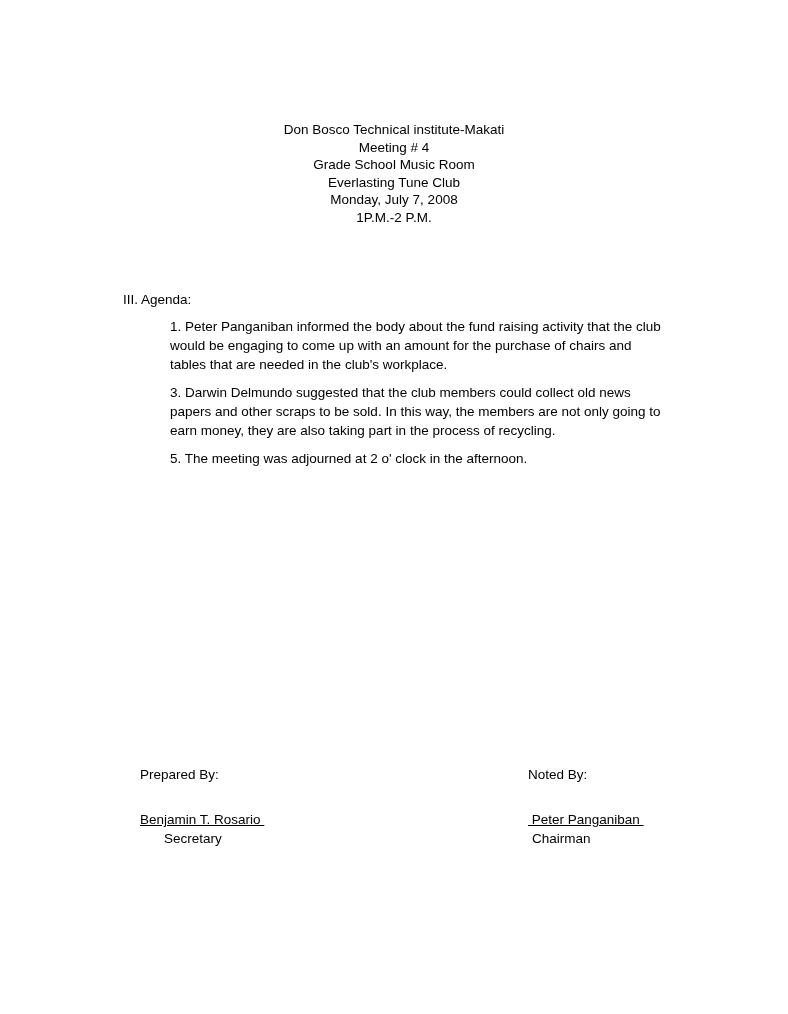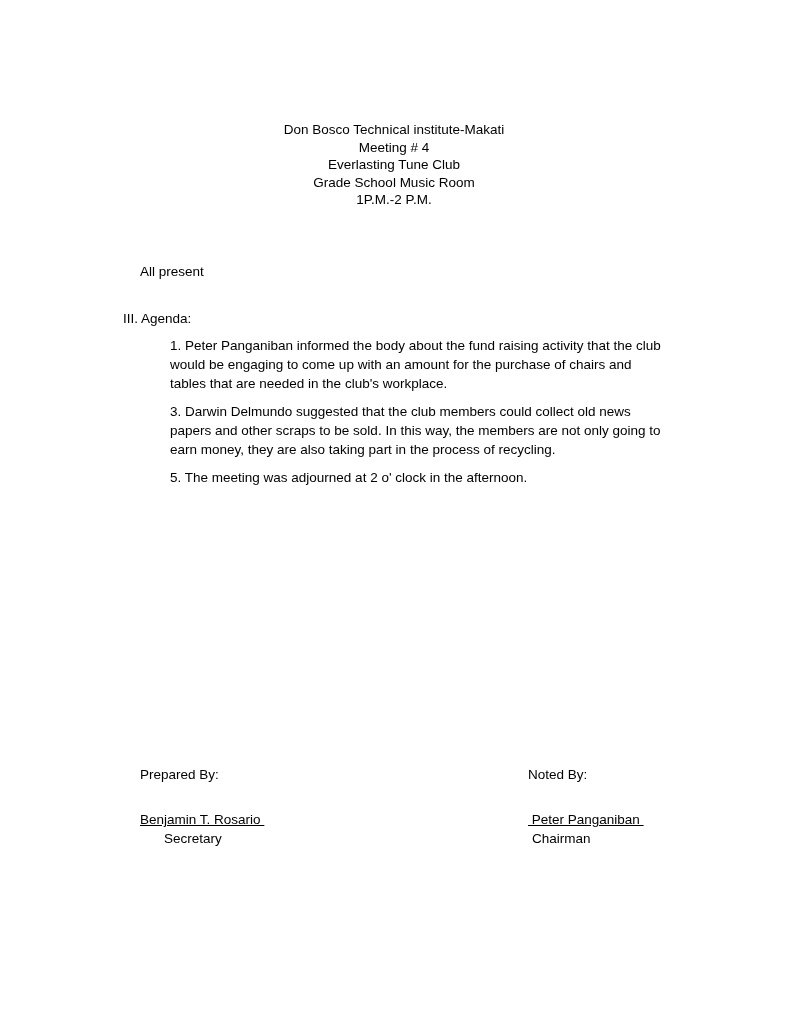--- a/index.html
+++ b/index.html
@@ -102,29 +102,29 @@
   .sign-col.right .sign-role { padding-left: 4px; }
 </style>
 </head>
 <body>
 
 <div class="page">
 
   <div class="doc-header">
     <span class="hline">Don Bosco Technical institute-Makati</span>
     <span class="hline">Meeting # 4</span>
+    <span class="hline">Grade School Music Room</span>
     <span class="hline">Everlasting Tune Club</span>
-    <span class="hline">Grade School Music Room</span>
+    <span class="hline">Monday, July 7, 2008</span>
     <span class="hline">1P.M.-2 P.M.</span>
   </div>
 
   <div class="body-area">
 
     <div class="section">
-      <div class="section-subline">All present</div>
     </div>
 
     <div class="gap-sm"></div>
 
 
     <div class="gap-md"></div>
 
     <div class="section">
       <div class="section-heading">III. Agenda:</div>
       <div class="agenda">

